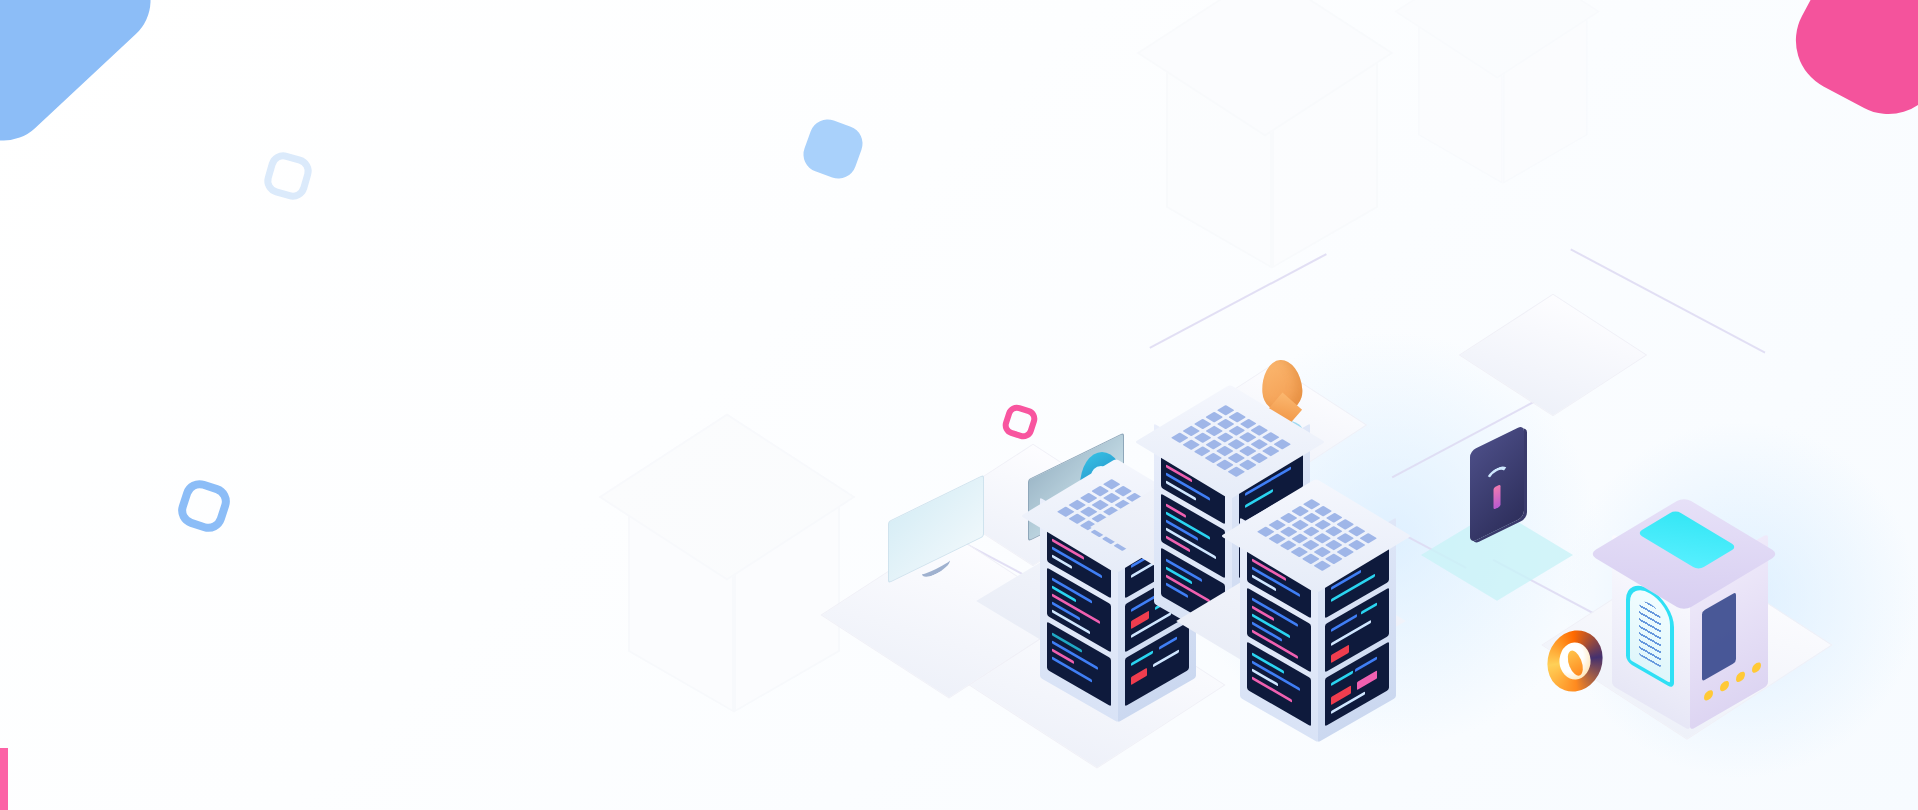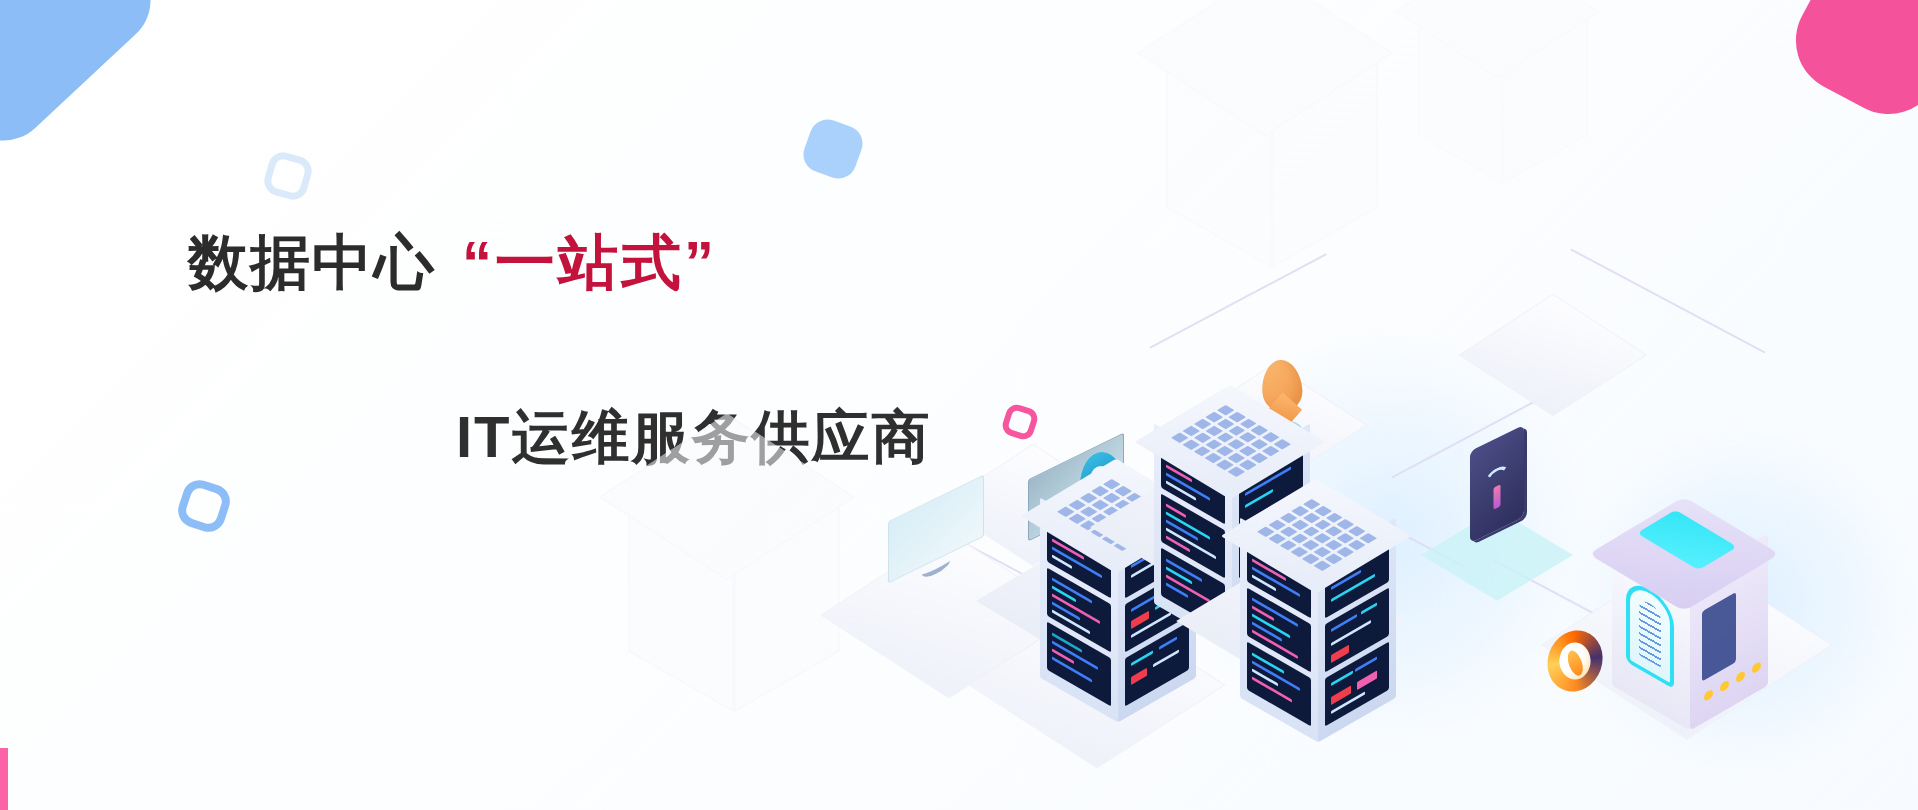--- a/index.html
+++ b/index.html
@@ -324,24 +324,20 @@
   <div class="corner-blue"></div>
   <div class="corner-pink"></div>
   <div class="edge-pink-bar"></div>
 
   <div class="deco deco-1 ring"></div>
   <div class="deco deco-2"></div>
   <div class="deco deco-3 ring"></div>
   <div class="deco deco-4 ring"></div>
 
   <div class="headline">
-    <div class="line1">
-      <span class="dark">数据中心</span><span class="red">“一站式”</span>
-    </div>
-    <div class="line2">IT运维服务供应商</div>
   </div>
 
   <div class="illustration">
 
     <div class="ghost ghost-cab-a">
       <div class="iso-face-l"></div>
         <div class="iso-face-r"></div>
         <div class="iso-top"></div>
     </div>
     <div class="ghost ghost-cab-b">

